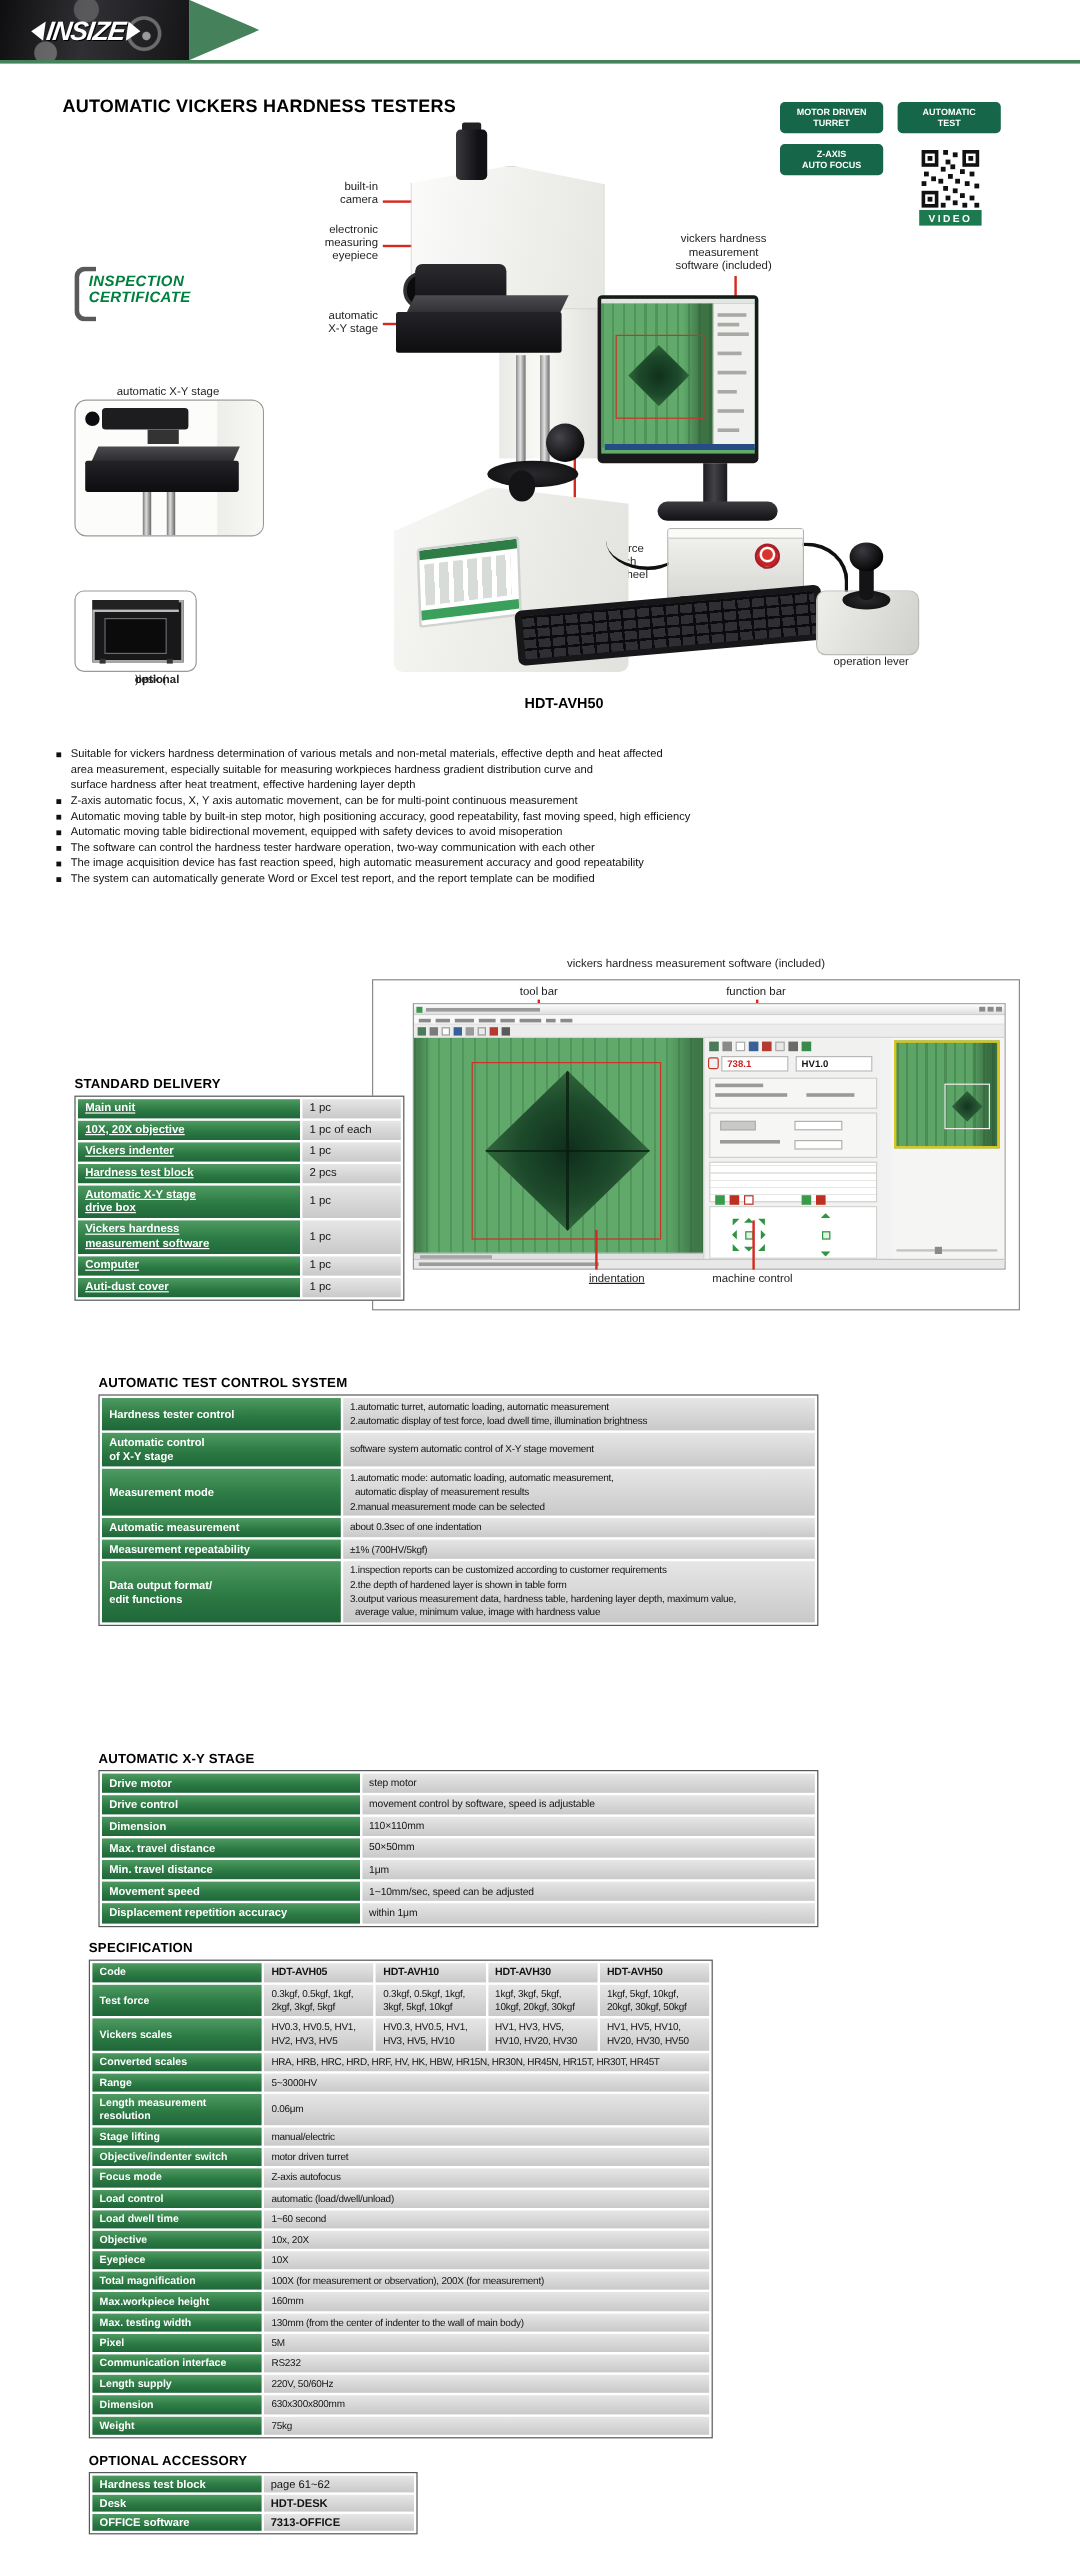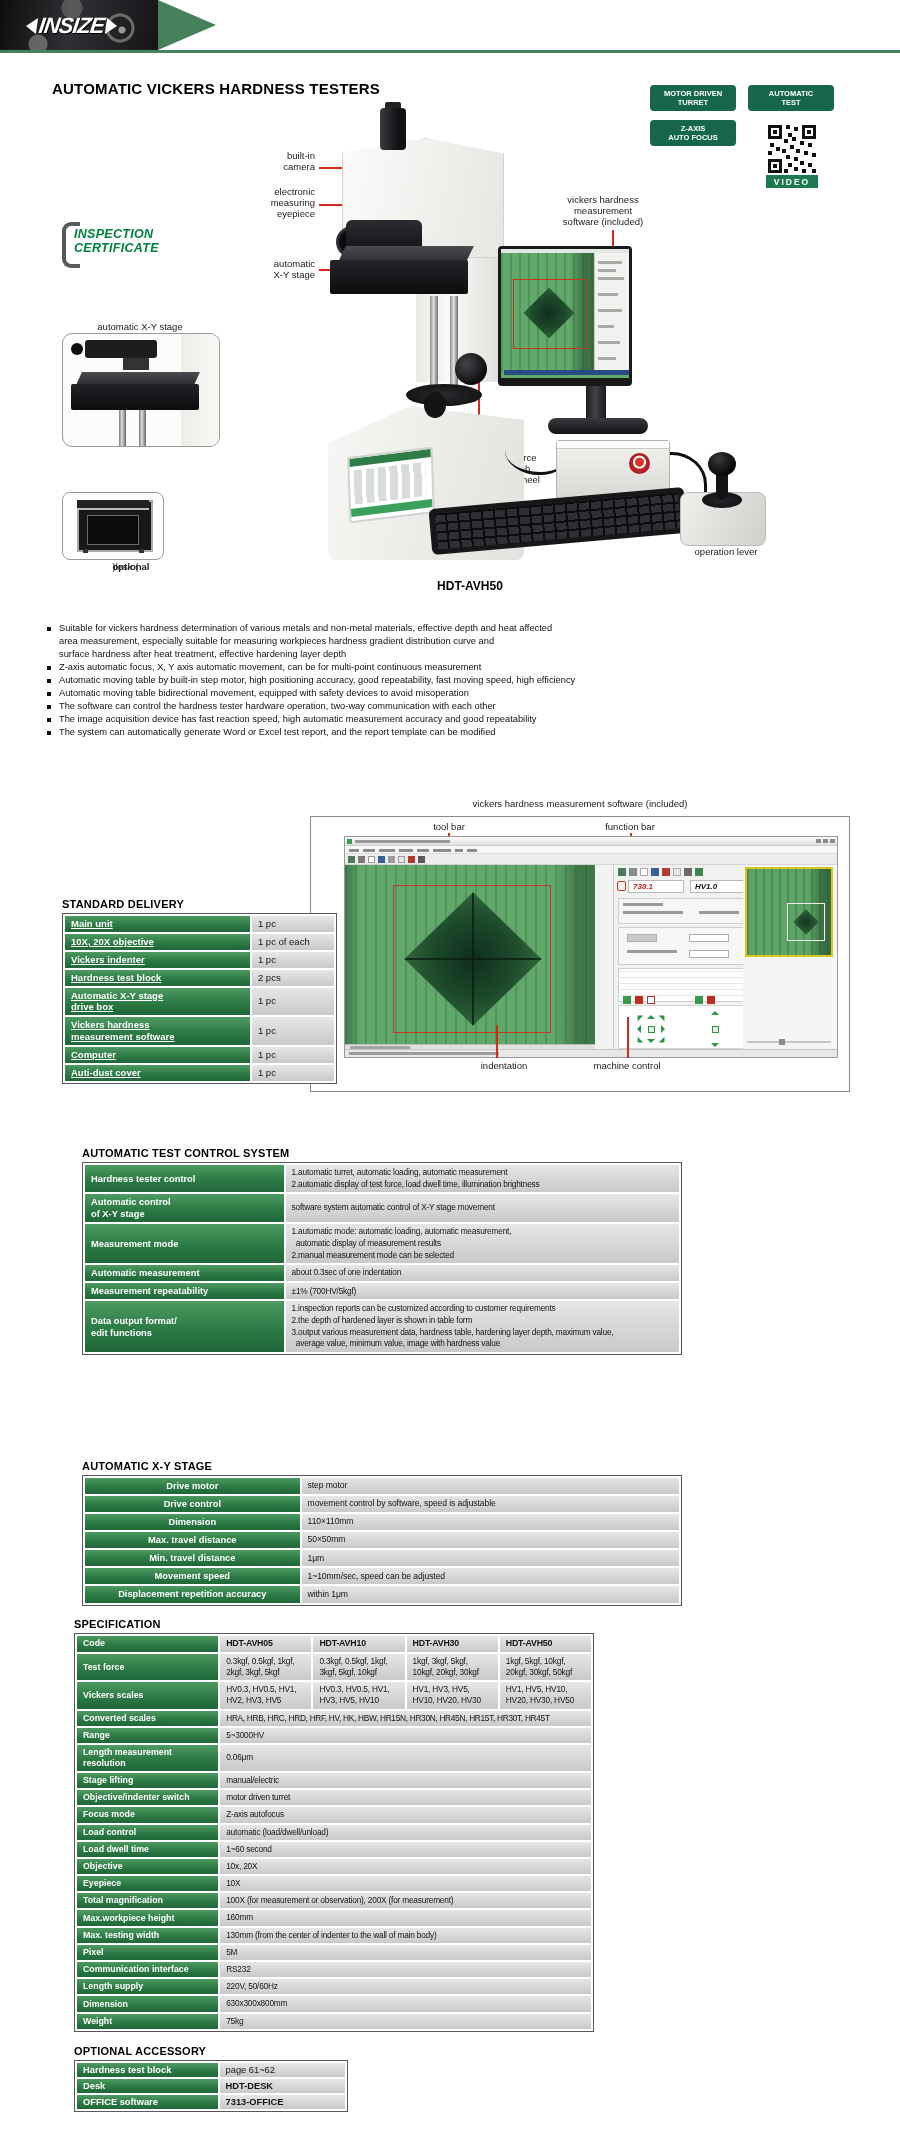--- a/index.html
+++ b/index.html
@@ -138,21 +138,21 @@
   .features{position:absolute;left:45px;top:622px;width:830px;margin:0;padding:0;list-style:none;}
   .features li{position:relative;padding-left:14px;font-size:9.3px;line-height:1.4;color:#111;white-space:pre-line;}
   .features li::before{content:"";position:absolute;left:2px;top:5px;width:4px;height:4px;background:#111;}
   
   .sfig{position:absolute;left:0;top:796px;width:900px;height:310px;}
   .sfig *{position:absolute;box-sizing:border-box;}
   .sfig-cap{left:310px;top:2px;width:540px;text-align:center;font-size:9.5px;color:#222;}
   .sfig-box{left:310px;top:20px;width:540px;height:276px;border:1.5px solid #8a8a8a;background:#fff;}
   .lab{font-size:9.5px;color:#222;text-align:center;}
   .lab-tool{left:404px;top:25px;width:90px;} .lab-func{left:585px;top:25px;width:90px;}
-  .lab-ind{left:454px;top:264px;width:100px;} .lab-mc{left:572px;top:264px;width:110px;}
+  .lab-ind{left:464px;top:264px;width:100px;text-decoration:underline;} .lab-mc{left:572px;top:264px;width:110px;}
   .sln{background:#d5291f;width:1.5px;}
   .sln-tool{left:448px;top:37px;height:25px;} .sln-func{left:630px;top:37px;height:43px;}
   .sln-ind{left:496px;top:229px;height:33px;} .sln-mc{left:627px;top:221px;height:41px;}
   .win{left:344px;top:40px;width:494px;height:222px;border:1px solid #9a9a9a;background:#f2f2f2;}
   .win .tbar{left:0;top:0;width:100%;height:9px;background:linear-gradient(#fdfdfd,#dfdfdf);border-bottom:1px solid #cfcfcf;}
   .win .tbar .ic{left:2px;top:2px;width:5px;height:5px;background:#3a9a4c;}
   .win .tbar .tt{left:10px;top:3px;width:95px;height:3px;background:#9a9a9a;}
   .win .tbar .wb{top:2px;width:5px;height:4px;background:#8a8a8a;}
   .wb1{right:16px;} .wb2{right:9px;} .wb3{right:2px;}
   .win .mbar{left:0;top:9px;width:100%;height:8px;background:#f8f8f8;border-bottom:1px solid #ddd;}
@@ -163,21 +163,21 @@
     background-image:repeating-linear-gradient(90deg,rgba(25,70,35,.2) 0 2px,transparent 2px 10px),
       linear-gradient(270deg,rgba(15,45,22,.4) 0 16px,rgba(15,45,22,0) 40px),
       linear-gradient(90deg,rgba(15,45,22,.3) 0 5px,transparent 14px);}
   .imgarea .rsq{left:48px;top:20px;width:158px;height:148px;border:1.5px solid #cc3327;background:transparent;}
   .imgarea .dia{left:58px;top:26px;width:140px;height:136px;clip-path:polygon(50% 1%,99% 50%,50% 99%,1% 50%);
     background-image:linear-gradient(0deg,transparent 49.3%,rgba(8,28,14,.75) 49.3% 50.7%,transparent 50.7%),
       linear-gradient(90deg,transparent 49.3%,rgba(8,28,14,.75) 49.3% 50.7%,transparent 50.7%),
       radial-gradient(circle at 50% 50%,#0f2e1b 0%,#1d4a2b 42%,#356c3f 74%,#4c955a 97%);}
   .imgarea .hsc{left:0;bottom:0;width:100%;height:7px;background:#e0e0e0;border-top:1px solid #bbb;}
   .imgarea .hth{left:5px;bottom:1px;width:60px;height:4px;background:#a5a5a5;}
-  .rpanel{left:268px;top:28px;width:148px;height:186px;background:#f1f1f0;border-left:1px solid #ccc;padding:3px;font-style:italic;}
+  .rpanel{left:241px;top:28px;width:148px;height:186px;background:#f1f1f0;border-left:1px solid #ccc;padding:3px;}
   .rpanel .icons{left:4px;top:3px;width:140px;height:9px;}
   .rpanel .icons i{position:absolute;top:0;width:8px;height:8px;display:block;}
   .readout{top:15px;height:13px;}
   .ro1{left:14px;width:56px;background:#fff;border:1px solid #b9b9b9;color:#cc2222;font-size:8px;font-weight:bold;
     display:flex;align-items:center;padding-left:4px;}
   .ro2{left:76px;width:64px;background:#fff;border:1px solid #b9b9b9;color:#111;font-size:8px;font-weight:bold;
     display:flex;align-items:center;padding-left:4px;}
   .roic{left:3px;top:16px;width:9px;height:10px;border:1.5px solid #c23a2e;border-radius:2px;}
   .gbox{border:1px solid #cfcfcd;background:#f6f6f5;}
   .gb1{left:4px;top:33px;width:140px;height:26px;}
@@ -214,21 +214,21 @@
   .tbl td{vertical-align:middle;}
   .tbl .lbl{background:linear-gradient(180deg,#4e9a62 0%,#2c7a44 55%,#20673a 100%);color:#fff;font-weight:bold;
     padding:2px 6px;white-space:pre-line;}
   .tbl .val{background:linear-gradient(180deg,#e6e6e6,#c9c9c9);color:#141414;padding:2px 6px;white-space:pre-wrap;}
   .sec-del{left:62px;top:898px;} .t-del{width:275px;} .t-del td{font-size:9.5px;line-height:1.25;}
   .t-del .lbl{width:184px;text-decoration:underline;} .t-del .val{width:75px;}
   .sec-tc{left:82px;top:1147px;} .t-tc{width:600px;}
   .t-tc .lbl{width:191px;font-size:9.3px;line-height:1.3;}
   .t-tc .val{width:393px;font-size:8.3px;line-height:1.4;letter-spacing:-.2px;}
   .sec-xy{left:82px;top:1460px;} .t-xy{width:600px;}
-  .t-xy .lbl{width:191px;font-size:9.3px;line-height:1.3;text-align:center;}
+  .t-xy .lbl{width:191px;font-size:9.3px;line-height:1.3;}
   .t-xy .val{width:345px;font-size:8.6px;line-height:1.35;letter-spacing:-.1px;}
   .sec-sp{left:74px;top:1618px;} .t-sp{width:520px;}
   .t-sp .lbl{width:140px;font-size:8.8px;line-height:1.25;}
   .t-sp .val{width:90px;font-size:8.3px;line-height:1.35;letter-spacing:-.2px;}
   .t-sp .code{font-weight:bold;font-size:8.8px;}
   .t-sp tbody:nth-of-type(3) tr:first-of-type .val{letter-spacing:-.3px;}
   .sec-op{left:74px;top:2045px;} .t-op{width:274px;}
   .t-op .lbl{width:140px;font-size:9.3px;} .t-op .val{width:124px;font-size:9.3px;}
   .t-op tbody tr:nth-of-type(n+2) .val{font-weight:bold;}
 </style>

